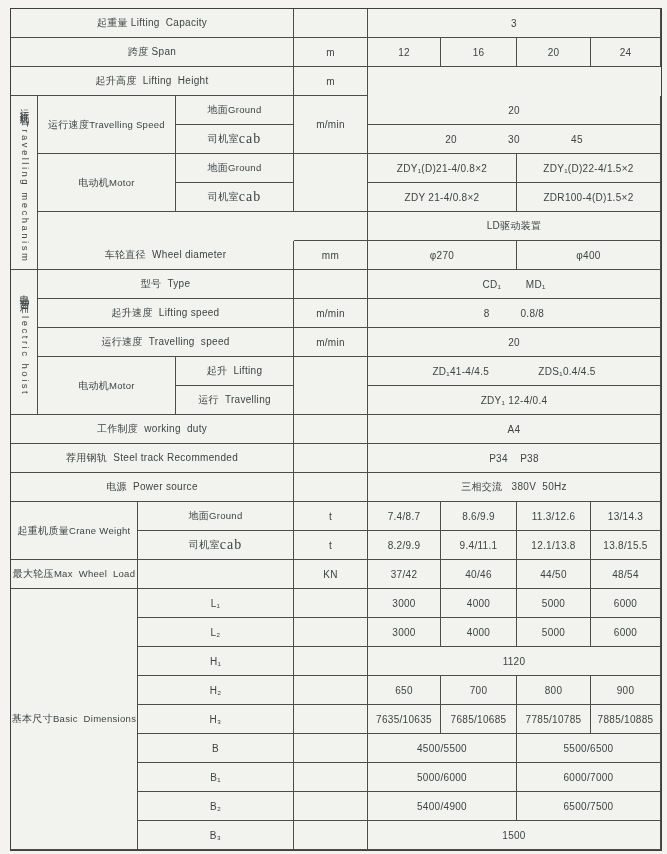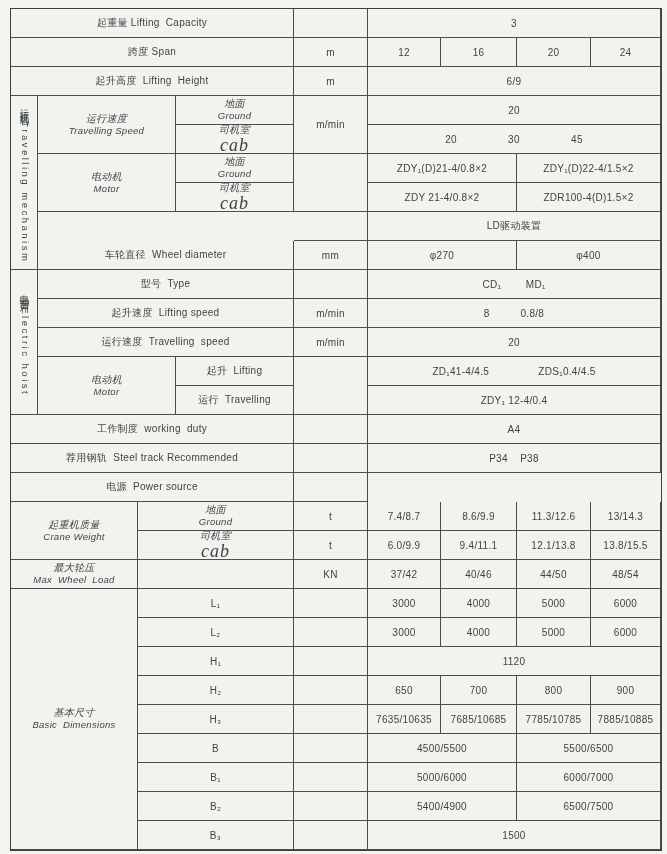--- a/index.html
+++ b/index.html
@@ -21,24 +21,24 @@
   }
   .c{
     border-right:1px solid #4c4c4c;
     border-bottom:1px solid #4c4c4c;
     display:flex;align-items:center;justify-content:center;
     text-align:center;
     font-size:10px;letter-spacing:.3px;
     overflow:hidden;white-space:pre;
     min-width:0;min-height:0;
   }
-  .two{flex-direction:column;line-height:1.2;font-style:italic;}
+  .two{flex-direction:row;line-height:1.2;}
   .cn{font-size:10px;}
   .en{font-size:9.5px;}
-  .cab{font-size:18px;font-family:"Liberation Serif","DejaVu Serif",serif;letter-spacing:1px;line-height:1;}
+  .cab{font-size:14px;font-family:"Liberation Serif","DejaVu Serif",serif;letter-spacing:1px;line-height:1;}
   .strip{
     writing-mode:vertical-rl;text-orientation:mixed;
     font-size:9.5px;letter-spacing:2.5px;
   }
   .val{font-size:10px;}
   .spread{justify-content:space-evenly;padding:0 26px;}
 </style>
 </head>
 <body>
 
@@ -50,21 +50,20 @@
 
   <div class="c" style="grid-area:2/1/3/5">跨度 Span</div>
   <div class="c" style="grid-area:2/5/3/6">m</div>
   <div class="c val" style="grid-area:2/6/3/7">12</div>
   <div class="c val" style="grid-area:2/7/3/8">16</div>
   <div class="c val" style="grid-area:2/8/3/9">20</div>
   <div class="c val" style="grid-area:2/9/3/10">24</div>
 
   <div class="c" style="grid-area:3/1/4/5">起升高度  Lifting  Height</div>
   <div class="c" style="grid-area:3/5/4/6">m</div>
-  <div class="c val" style="grid-area:3/6/4/10">6/9</div>
 
   <div class="c strip" style="grid-area:4/1/10/2">运行机构  Travelling mechanism</div>
 
   <div class="c two" style="grid-area:4/2/6/4">
     <span class="cn">运行速度</span>
     <span class="en">Travelling Speed</span>
   </div>
   <div class="c two" style="grid-area:4/4/5/5">
     <span class="cn">地面</span>
     <span class="en">Ground</span>
@@ -134,40 +133,41 @@
   <div class="c" style="grid-area:15/1/16/5">工作制度  working  duty</div>
   <div class="c" style="grid-area:15/5/16/6"></div>
   <div class="c val" style="grid-area:15/6/16/10">A4</div>
 
   <div class="c" style="grid-area:16/1/17/5">荐用钢轨  Steel track Recommended</div>
   <div class="c" style="grid-area:16/5/17/6"></div>
   <div class="c val" style="grid-area:16/6/17/10">P34    P38</div>
 
   <div class="c" style="grid-area:17/1/18/5">电源  Power source</div>
   <div class="c" style="grid-area:17/5/18/6"></div>
+  <div class="c val" style="grid-area:17/6/18/10">三相交流   380V  50Hz</div>
 
   <div class="c two" style="grid-area:18/1/20/3">
     <span class="cn">起重机质量</span>
     <span class="en">Crane Weight</span>
   </div>
   <div class="c two" style="grid-area:18/3/19/5">
     <span class="cn">地面</span>
     <span class="en">Ground</span>
   </div>
   <div class="c two" style="grid-area:19/3/20/5">
     <span class="cn">司机室</span>
     <span class="cab">cab</span>
   </div>
   <div class="c" style="grid-area:18/5/19/6">t</div>
   <div class="c" style="grid-area:19/5/20/6">t</div>
   <div class="c val" style="grid-area:18/6/19/7">7.4/8.7</div>
   <div class="c val" style="grid-area:18/7/19/8">8.6/9.9</div>
   <div class="c val" style="grid-area:18/8/19/9">11.3/12.6</div>
   <div class="c val" style="grid-area:18/9/19/10">13/14.3</div>
-  <div class="c val" style="grid-area:19/6/20/7">6.0/9.9</div>
+  <div class="c val" style="grid-area:19/6/20/7">8.2/9.9</div>
   <div class="c val" style="grid-area:19/7/20/8">9.4/11.1</div>
   <div class="c val" style="grid-area:19/8/20/9">12.1/13.8</div>
   <div class="c val" style="grid-area:19/9/20/10">13.8/15.5</div>
 
   <div class="c two" style="grid-area:20/1/21/3">
     <span class="cn">最大轮压</span>
     <span class="en">Max  Wheel  Load</span>
   </div>
   <div class="c" style="grid-area:20/3/21/5"></div>
   <div class="c" style="grid-area:20/5/21/6">KN</div>

